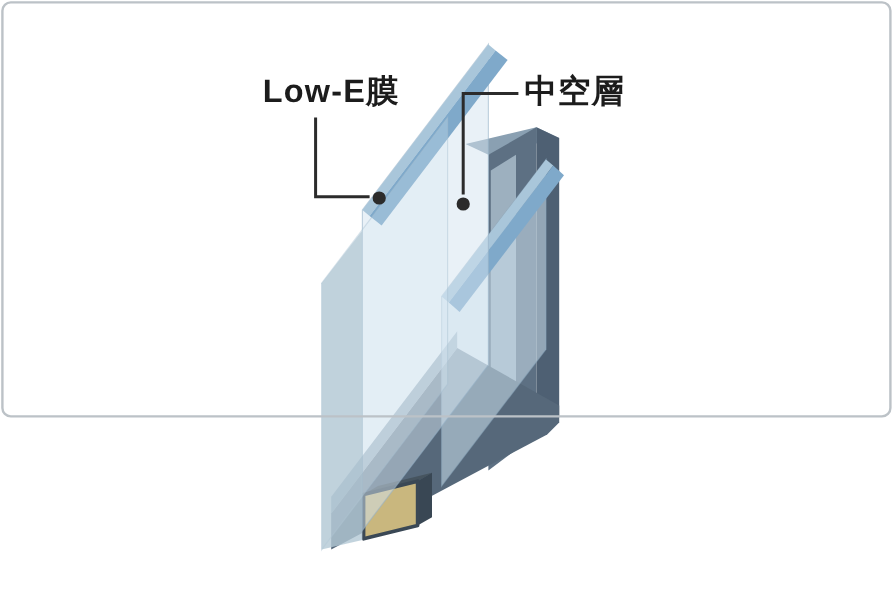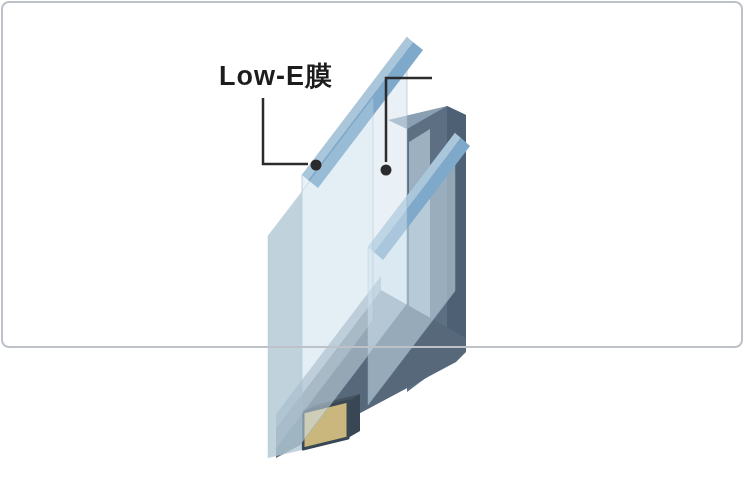--- a/index.html
+++ b/index.html
@@ -53,15 +53,16 @@
 
     <polyline points="263,98 263,164 308,164" fill="none" stroke-width="2.5" stroke="#2b2b2b"></polyline>
     <circle cx="316" cy="165" r="5.5" fill="#2b2b2b"></circle>
 
     <polyline points="432,78 386,78 386,162" fill="none" stroke-width="2.5" stroke="#2b2b2b"></polyline>
     <circle cx="386" cy="170" r="5.5" fill="#2b2b2b"></circle>
   </svg>
 
   <div class="label label-lowe">Low-E膜</div>
 
+  <div class="label label-air">中空層</div>
 
   <div class="border-overlay"></div>
 </div>
 
 </body></html>

